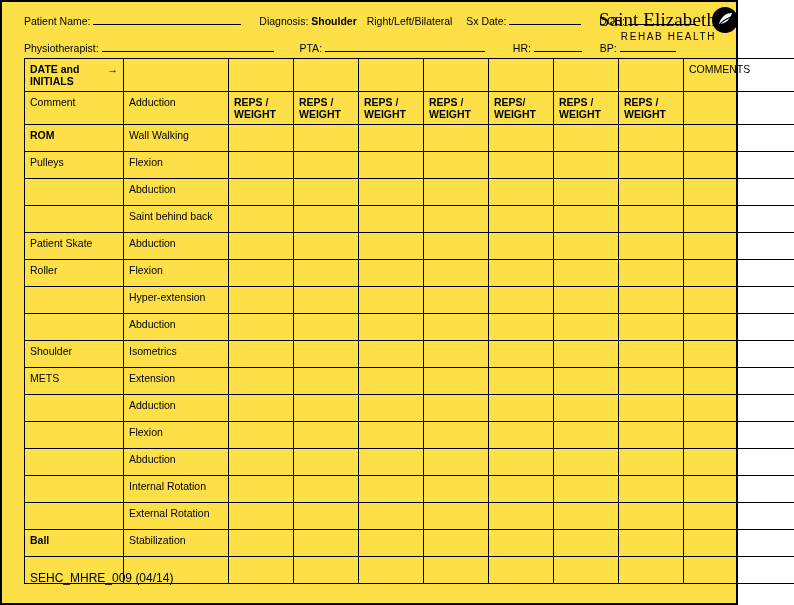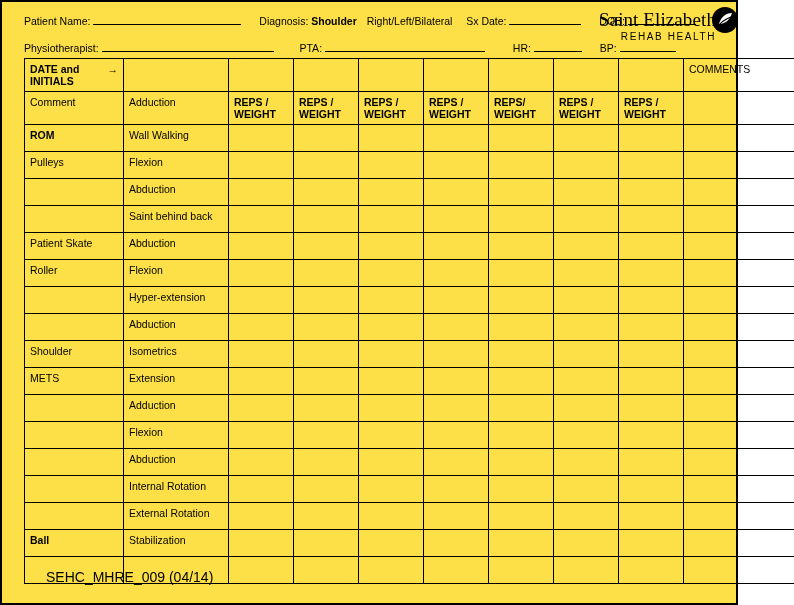--- a/index.html
+++ b/index.html
@@ -91,23 +91,23 @@
   .bold { font-weight: bold; }
   .dateinit {
     height: 30px;
     font-weight: bold;
     line-height: 12px;
   }
   .arrow { float: right; font-weight: bold; }
   .rep-head { line-height: 12px; }
   .footer {
     position: absolute;
-    left: 44px;
+    left: 28px;
     bottom: 18px;
-    font-size: 14px;
+    font-size: 12px;
   }
   tr.body-row td { height: 18px; }
 </style>
 </head>
 <body>
 
 <div class="page">
 
   <div class="header">
     <div class="hdr-line row1">

